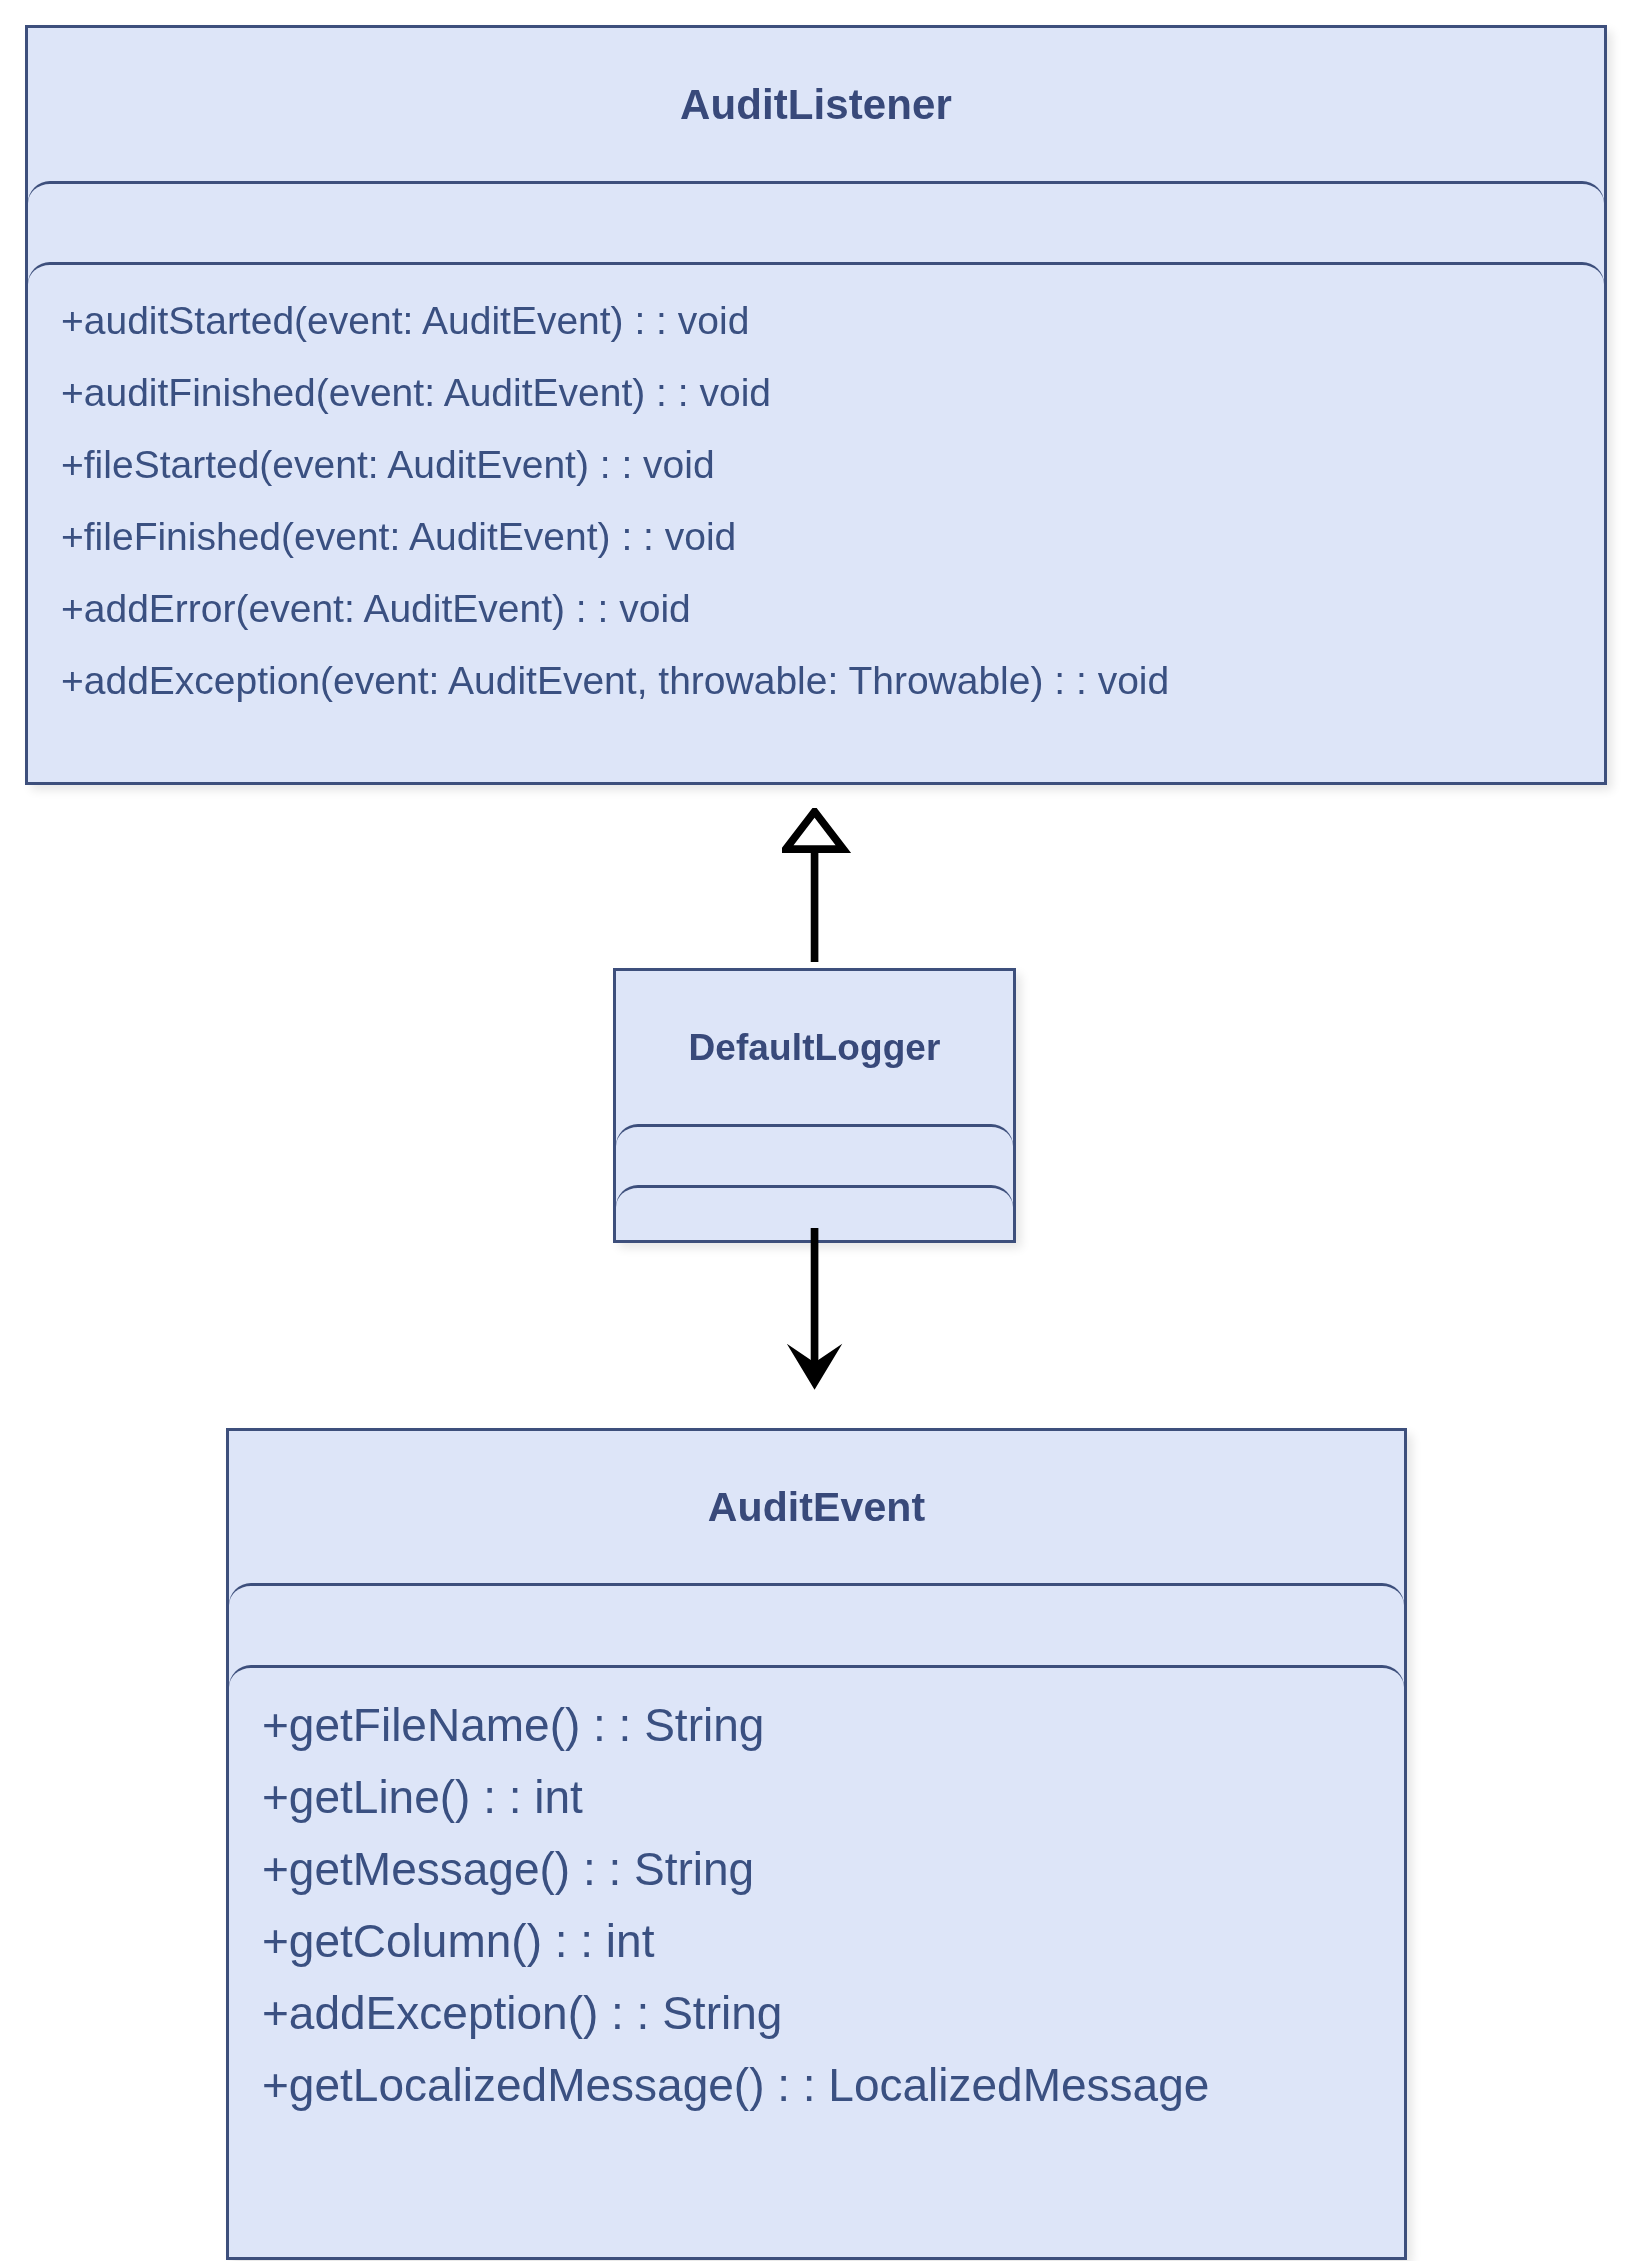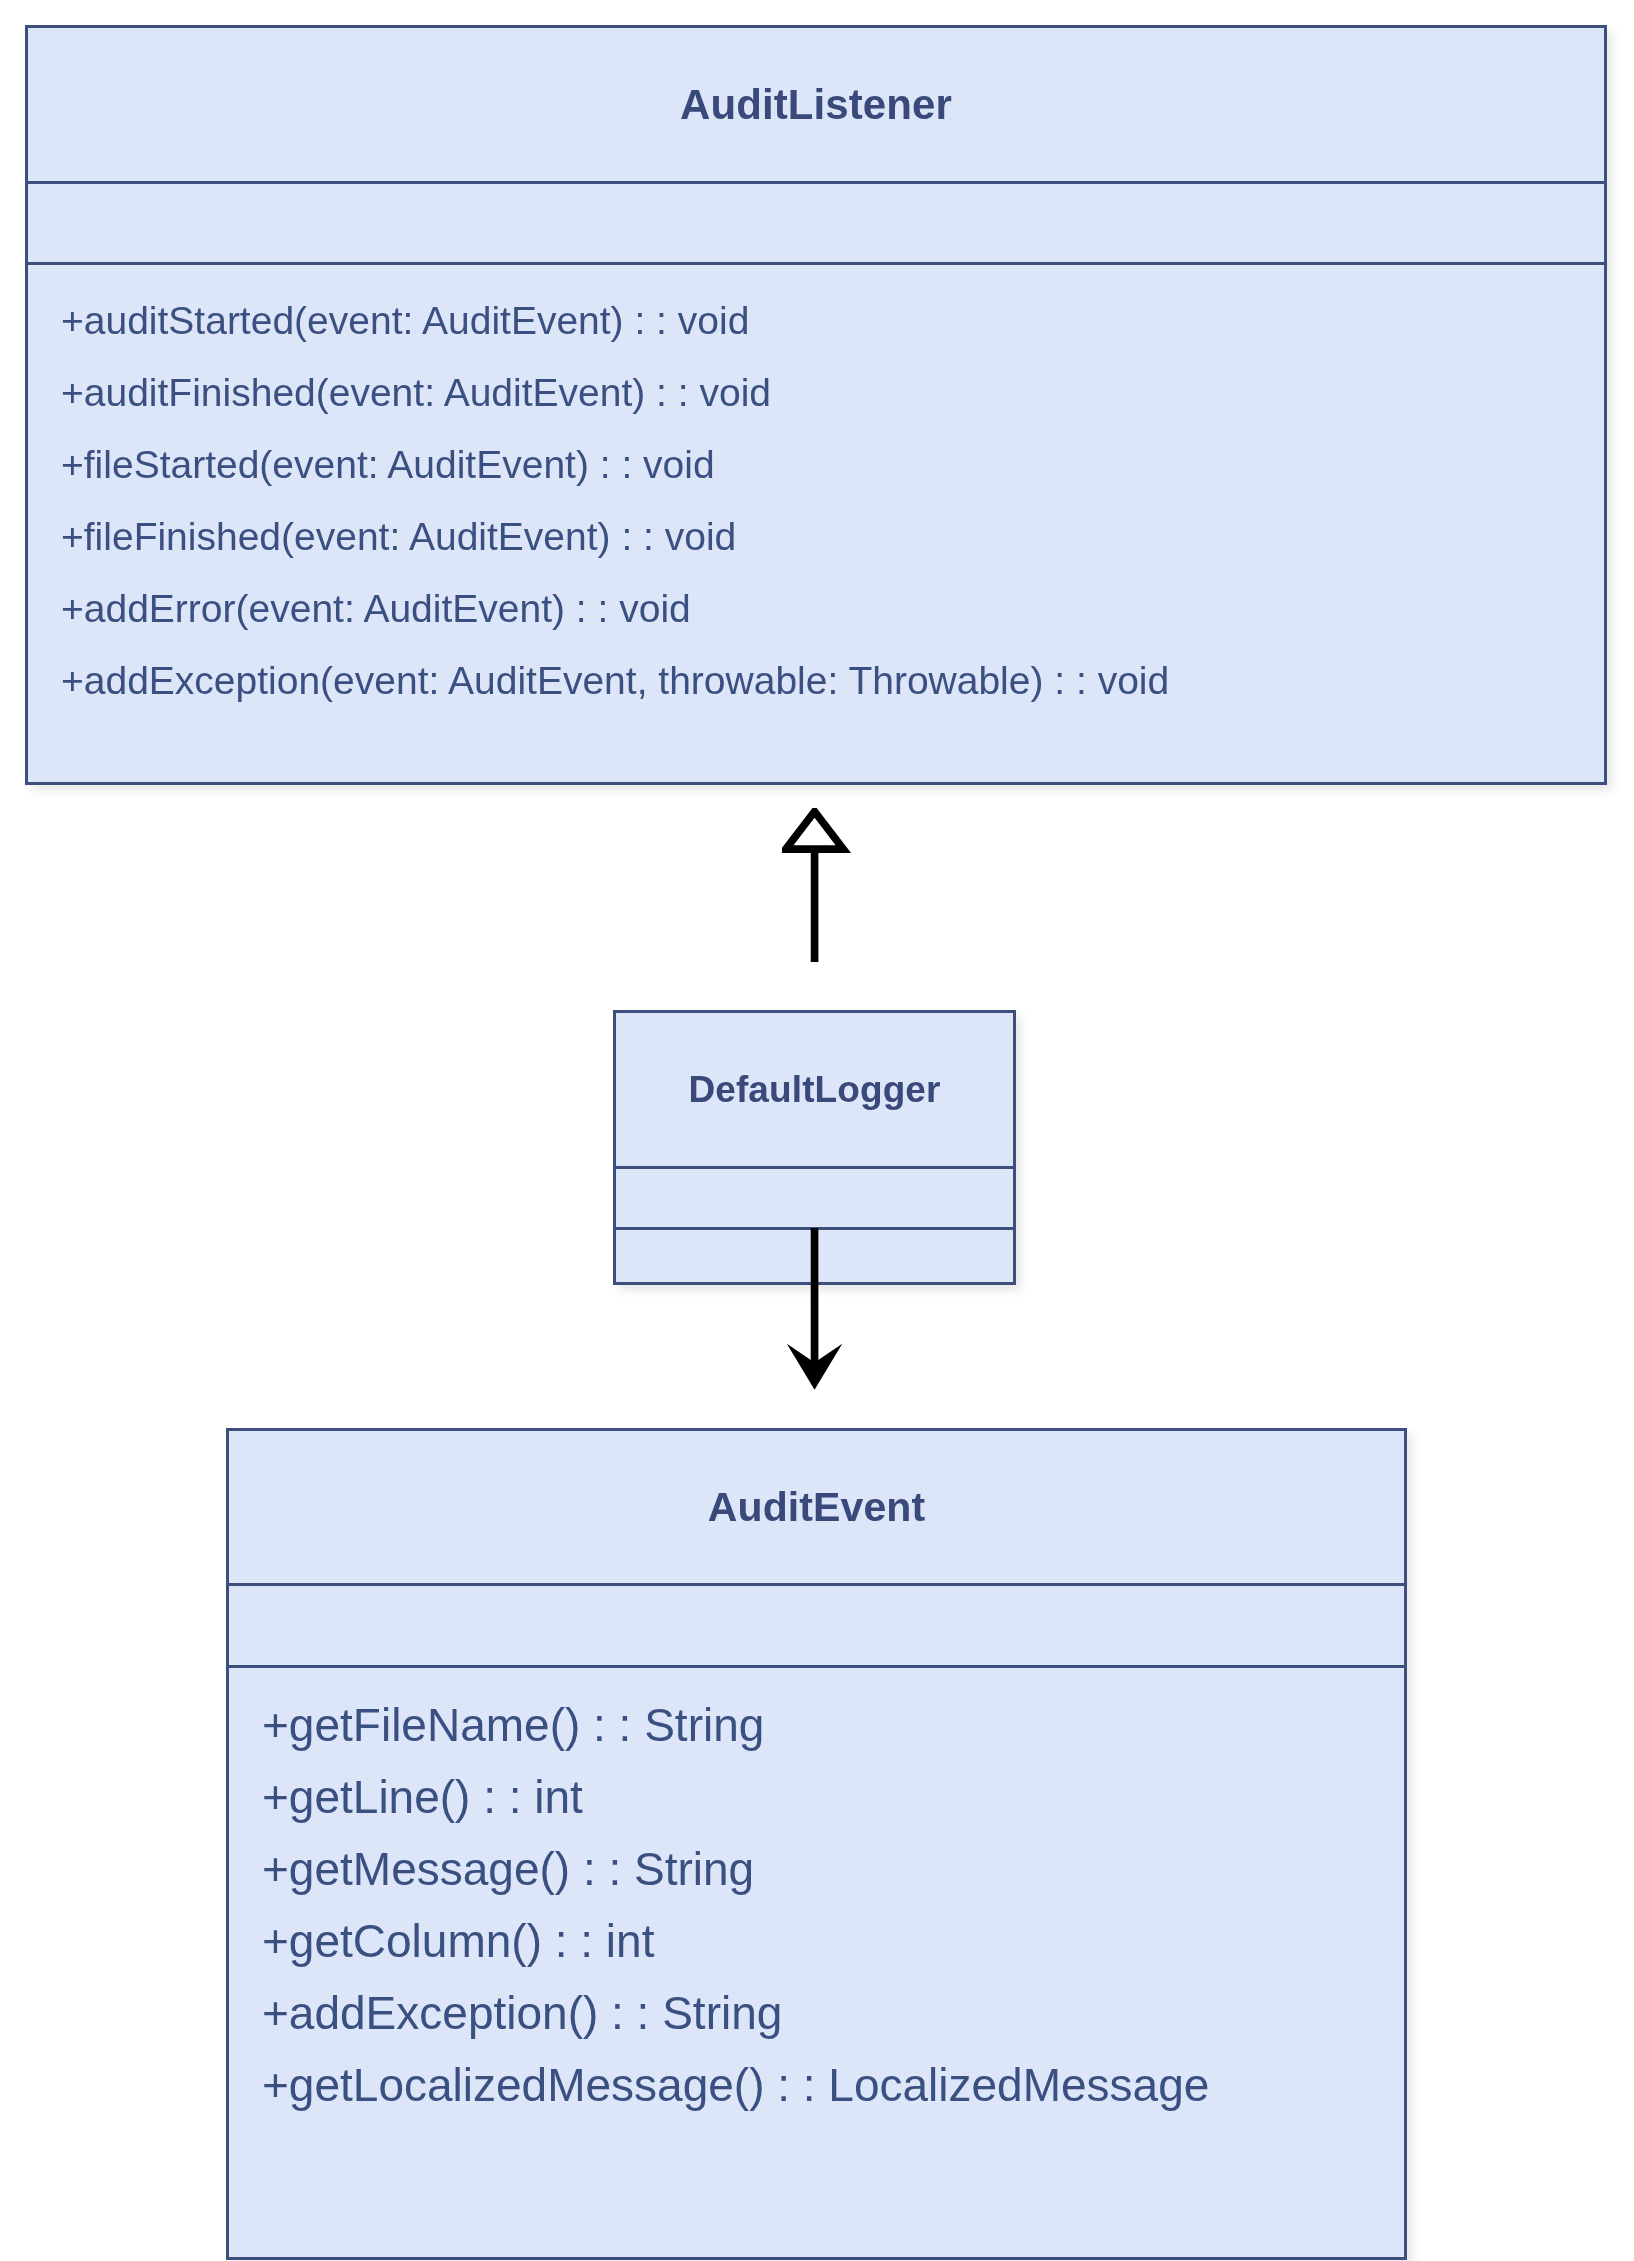--- a/index.html
+++ b/index.html
@@ -26,20 +26,21 @@
     background: #dde5f8;
     border: 3.5px solid #3d4f7c;
     box-shadow: 5.9px 5.9px 9.4px rgba(0,0,0,0.10);
     display: flex;
     flex-direction: column;
   }
   .uml-compartment {
     box-sizing: border-box;
     background: #dde5f8;
     position: relative;
+    border-radius: 22px;
   }
   .uml-compartment + .uml-compartment {
     border-top: 3.5px solid #3d4f7c;
   }
   .uml-title {
     display: flex;
     align-items: center;
     justify-content: center;
     font-weight: bold;
     color: #38497a;
@@ -61,21 +62,21 @@
     left: 25px;  top: 25px;
     width: 1582px; height: 760px;
   }
   #box-auditlistener .c-title   { height: 153px; }
   #box-auditlistener .c-attrs   { height: 81px; }
   #box-auditlistener .c-methods { flex: 1 1 auto; padding: 20px 0 17.7px 33px; }
   #box-auditlistener .uml-title { font-size: 42px; }
   #box-auditlistener .uml-member{ font-size: 39px; line-height: 72px; }
 
   #box-defaultlogger {
-    left: 613px; top: 1010px;
+    left: 613px; top: 968px;
     width: 403px; height: 275px;
   }
   #box-defaultlogger .c-title   { height: 153px; }
   #box-defaultlogger .c-attrs   { height: 61px; }
   #box-defaultlogger .c-methods { flex: 1 1 auto; }
   #box-defaultlogger .uml-title { font-size: 37px; }
 
   #box-auditevent {
     left: 226px; top: 1428px;
     width: 1181px; height: 832px;

